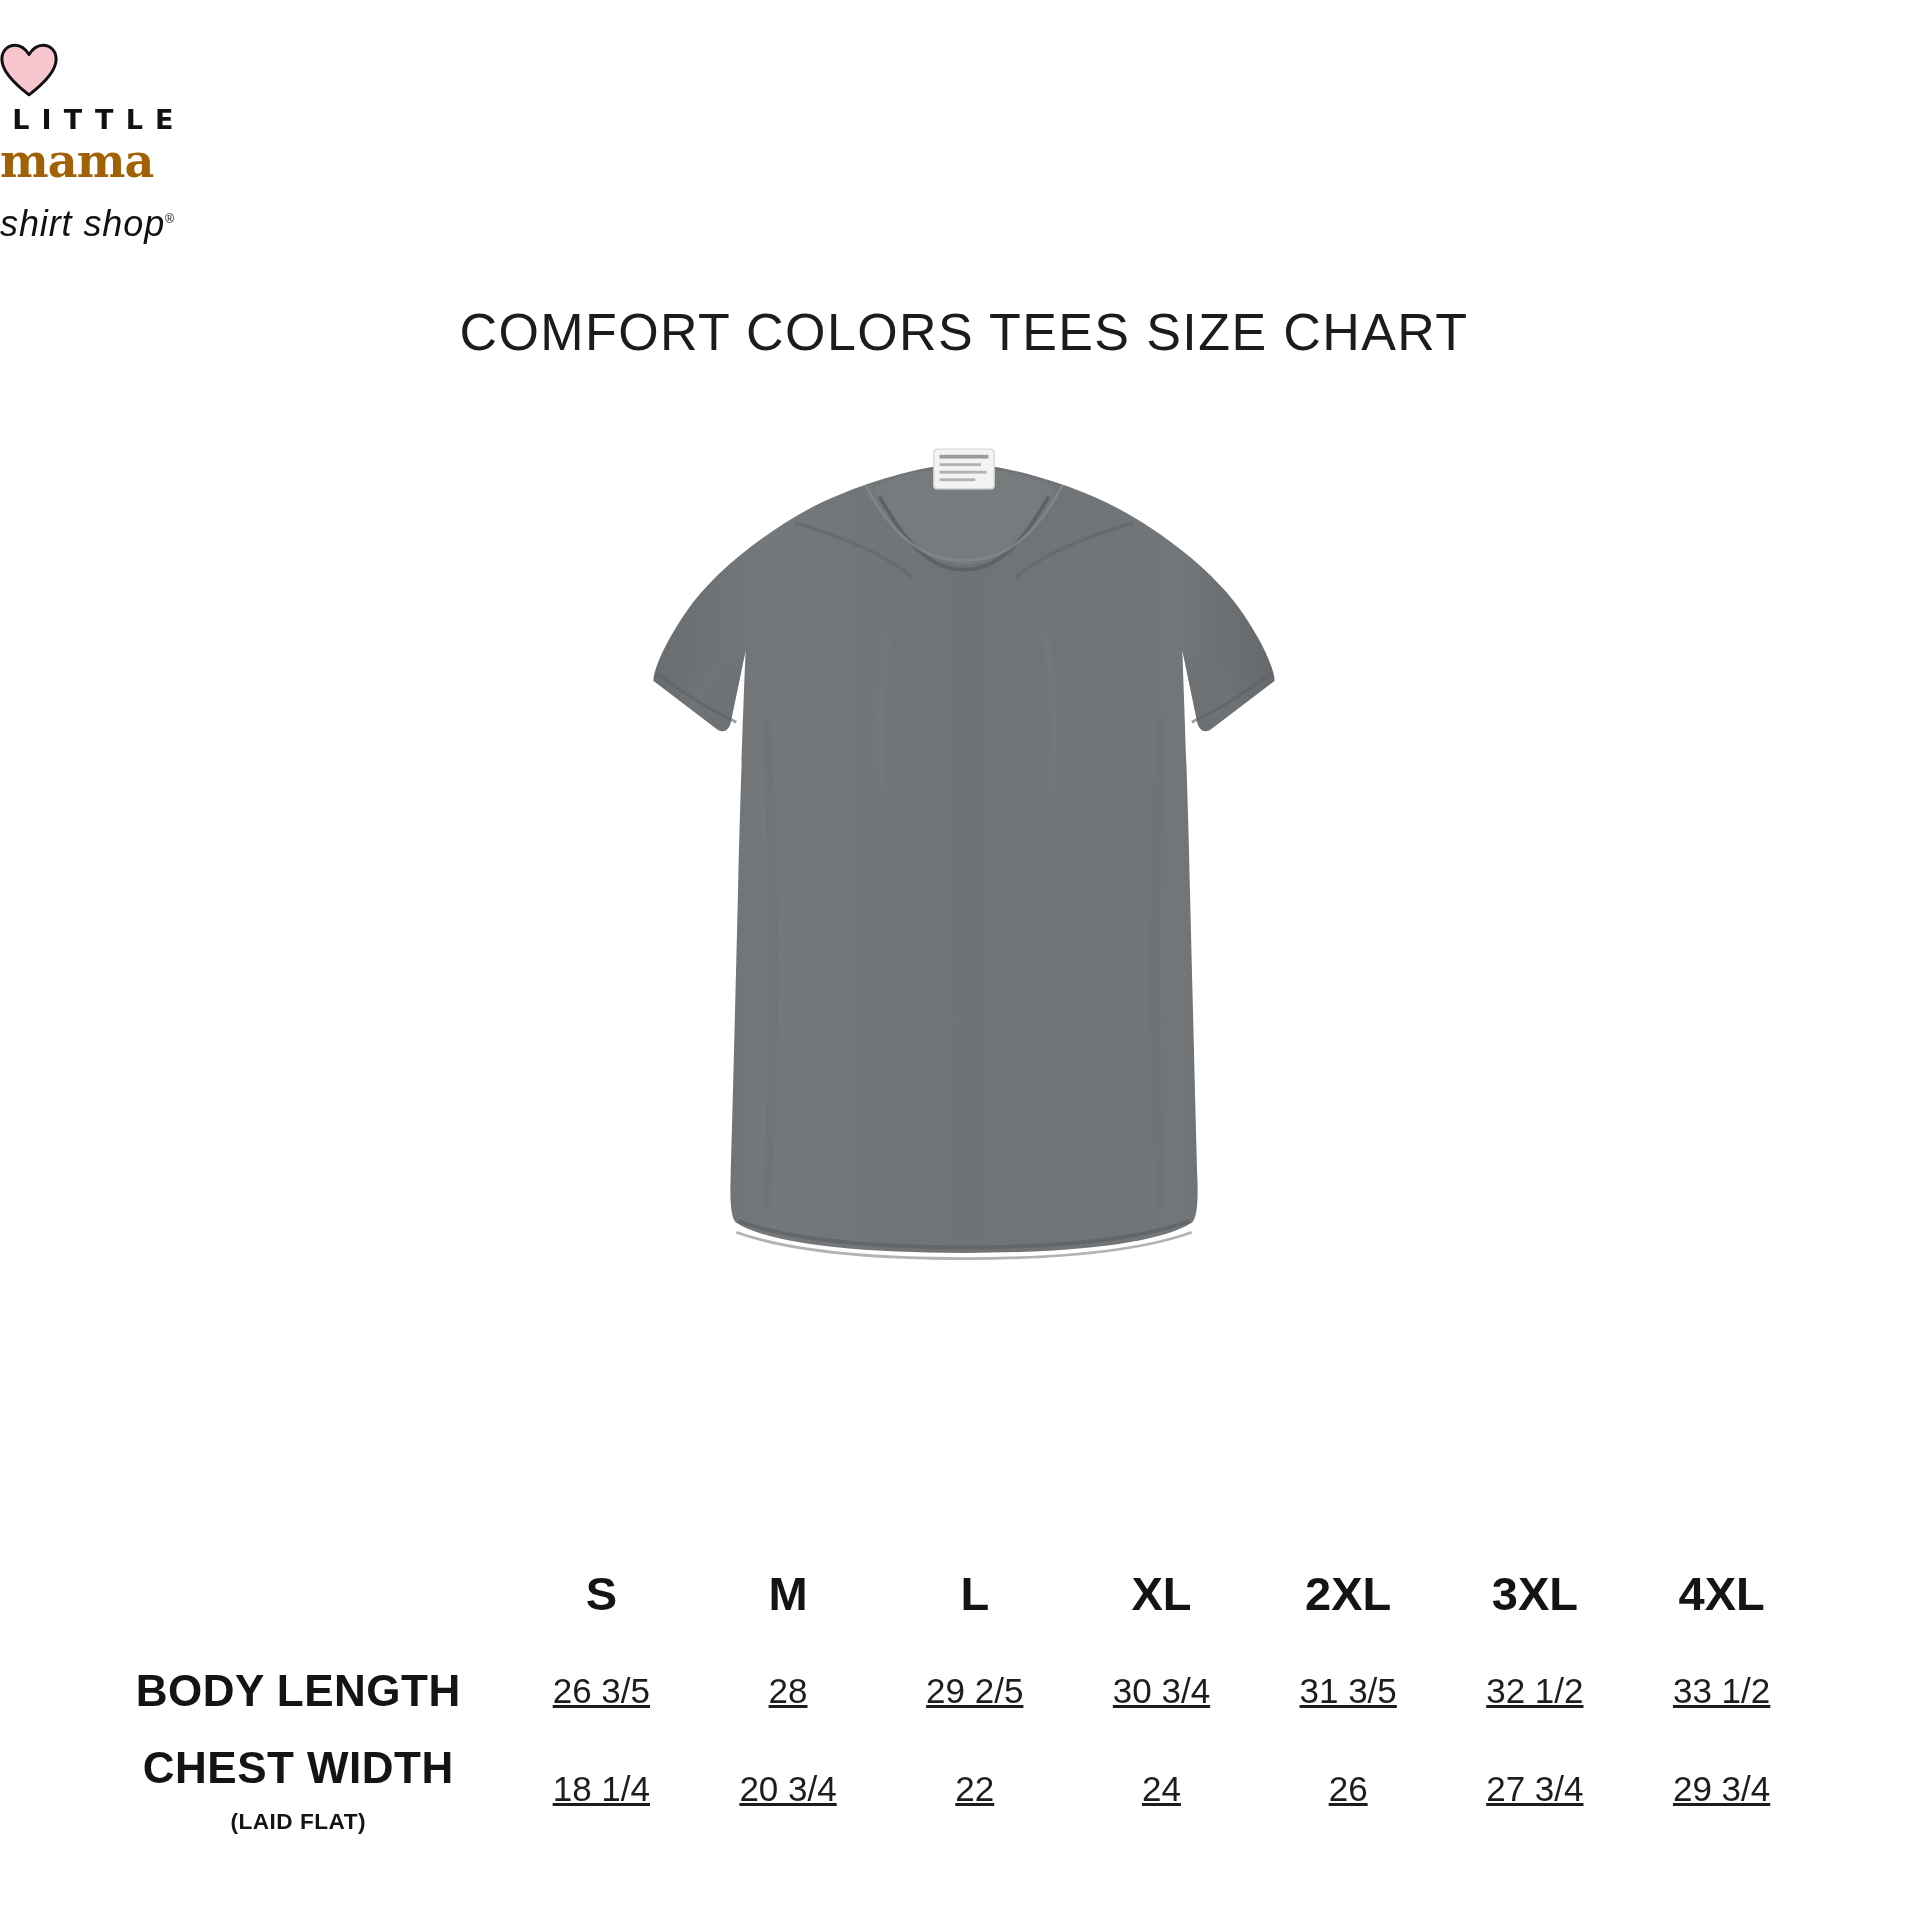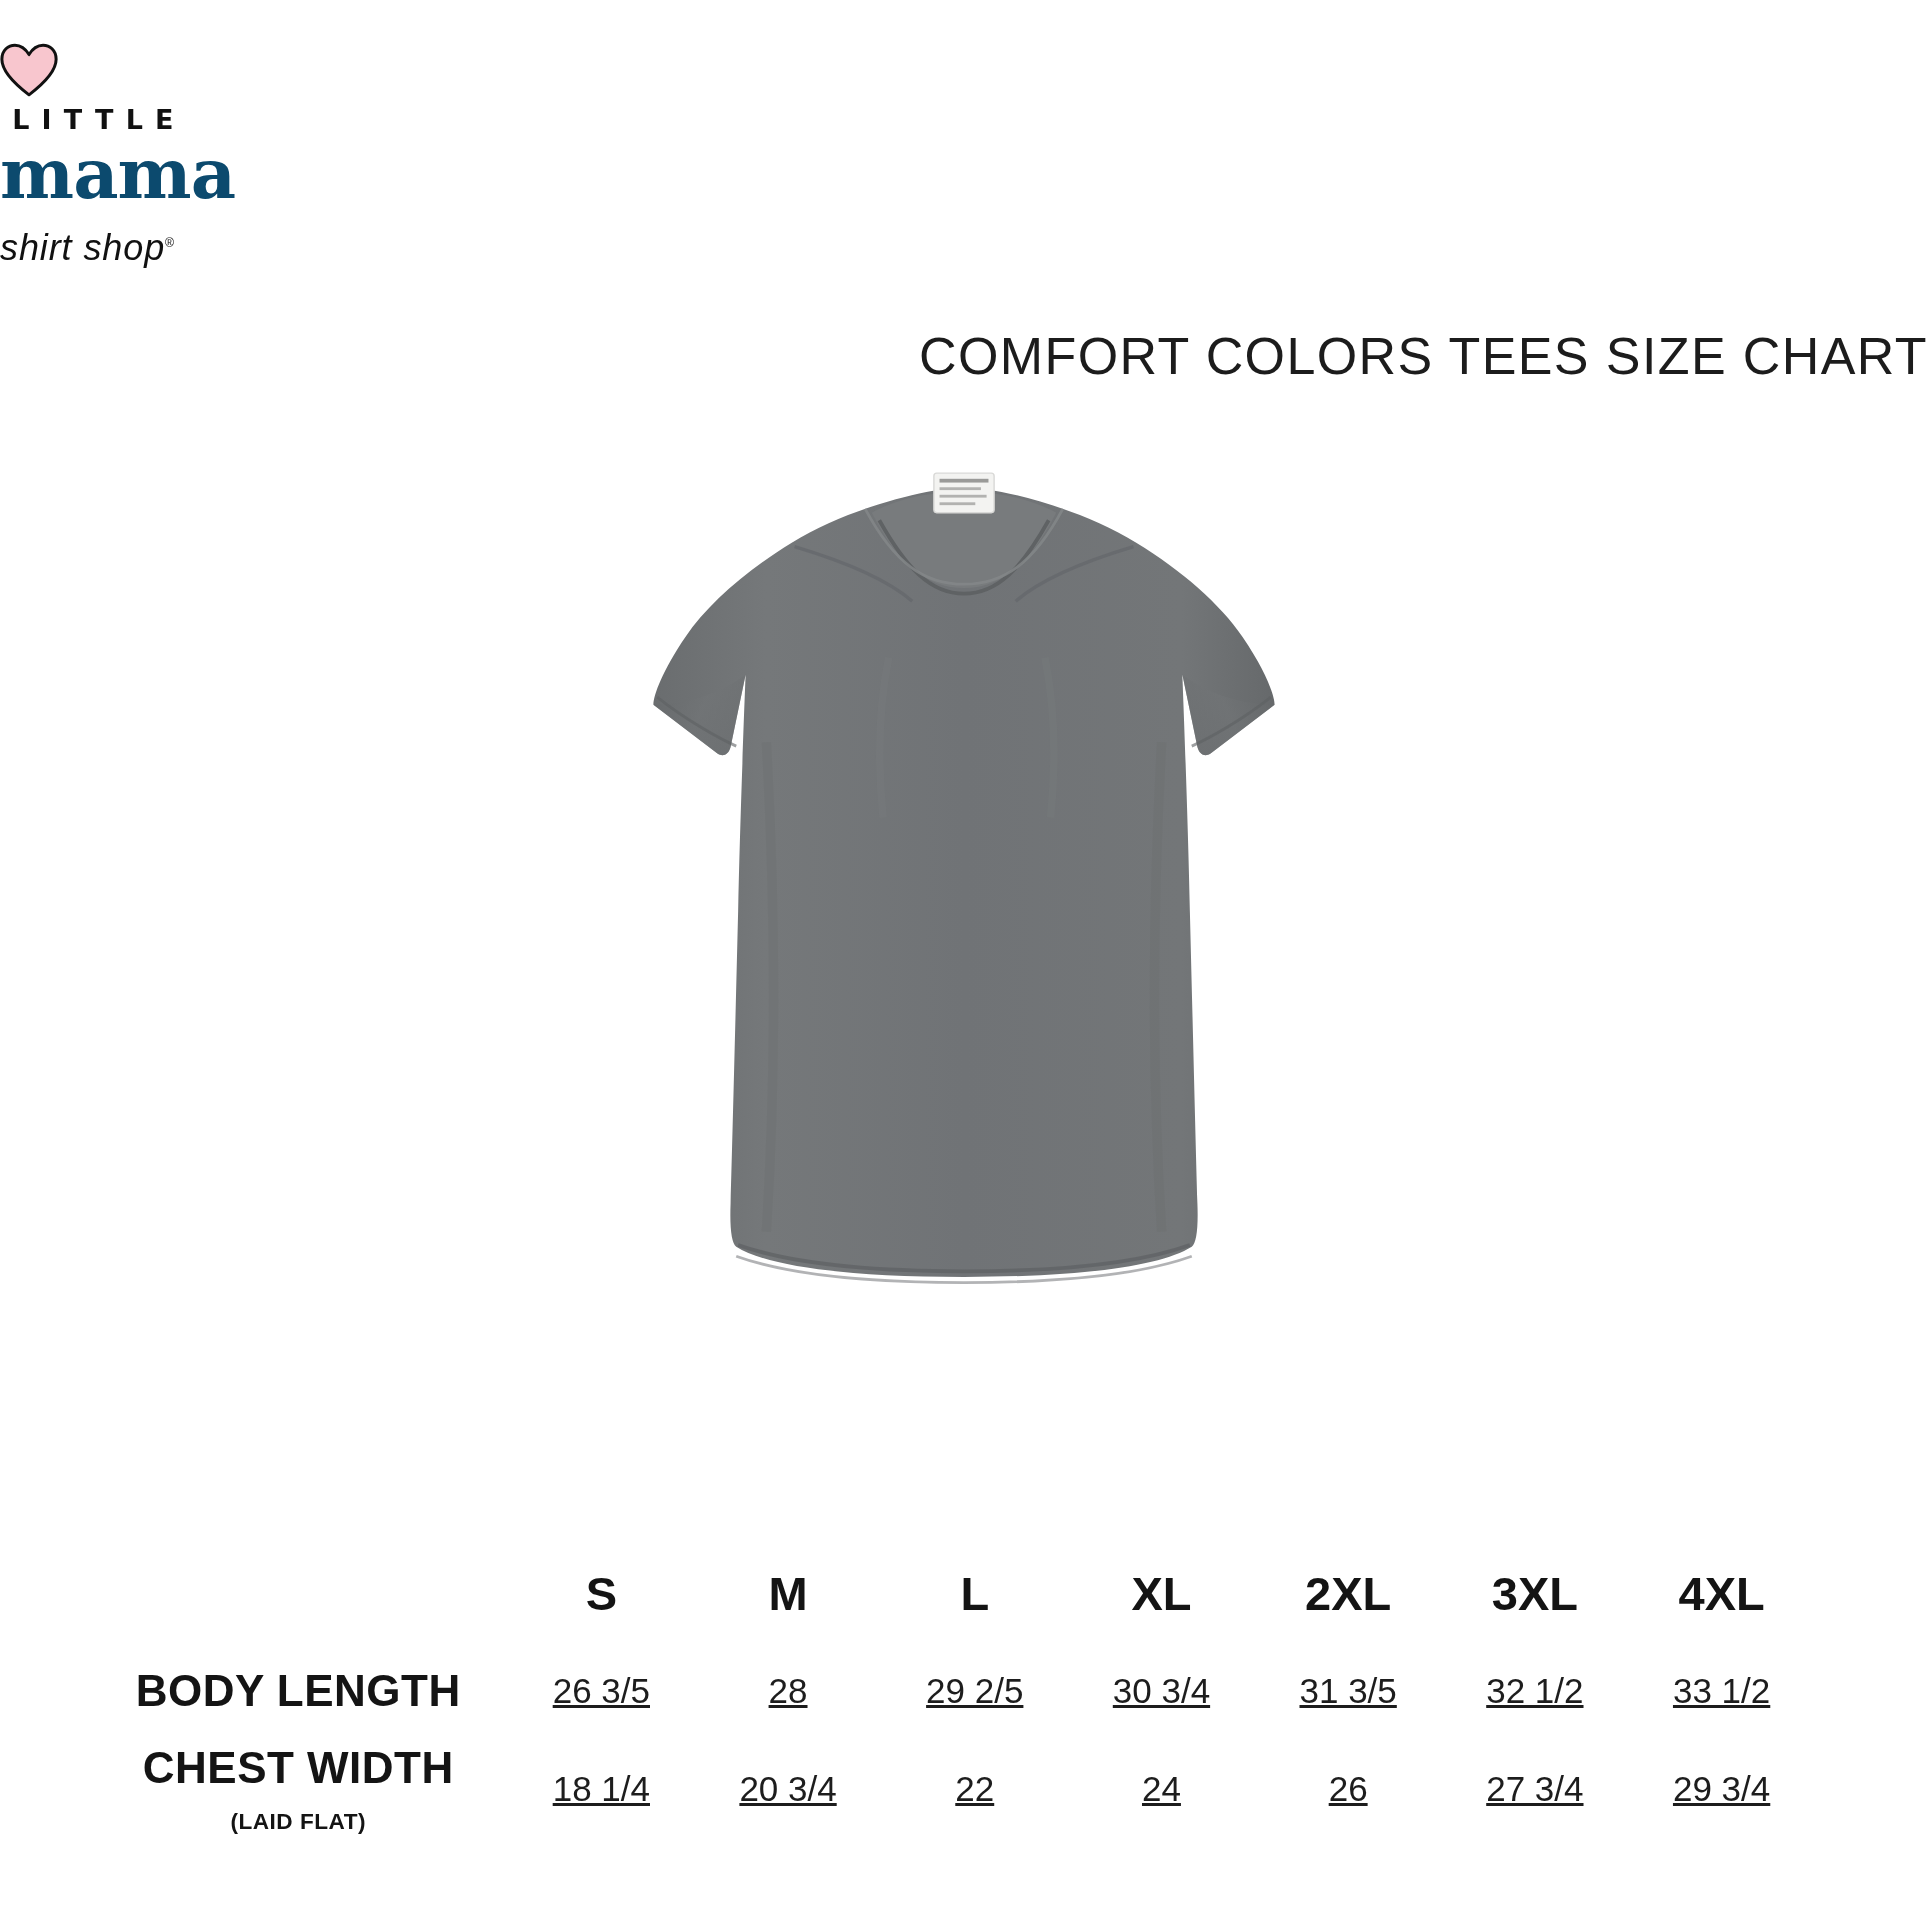--- a/index.html
+++ b/index.html
@@ -36,44 +36,44 @@
     font-size: 27px;
     letter-spacing: 12.2px;
     text-indent: 12.2px;
     color: #111;
     line-height: 1;
     margin-bottom: 5.6px;
   }
   .logo-mama {
     font-family: "DejaVu Serif", serif;
     font-weight: bold;
-    font-size: 70px;
+    font-size: 46px;
     letter-spacing: -0.9px;
-    color: #0c4a6e;
+    color: #a16207;
     line-height: 1.02;
   }
   .logo-shirtshop {
     font-family: Liberation Sans, sans-serif;
     font-style: italic;
     font-size: 36px;
     letter-spacing: 0.9px;
     color: #111;
     line-height: 1.1;
     margin-top: 19px;
     position: relative;
   }
   .logo-shirtshop sup {
     font-size: 12.2px;
     vertical-align: super;
     font-style: normal;
   }
 
   
   .chart-title {
-    text-align: right;
+    text-align: center;
     font-family: "Liberation Sans", sans-serif;
     font-size: 52px;
     letter-spacing: 1.4px;
     color: #1c1c1c;
     margin-top: 58px;
     font-weight: 400;
   }
 
   
   .shirt-area {

